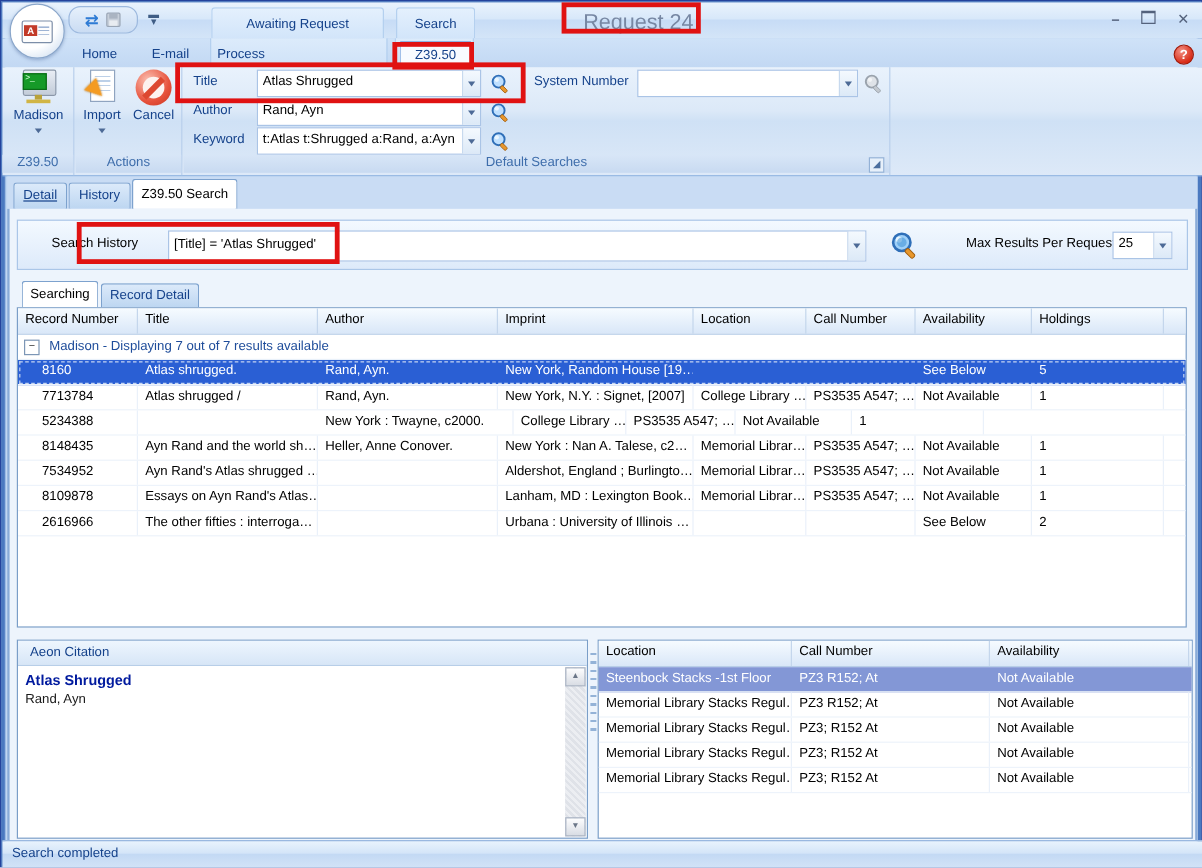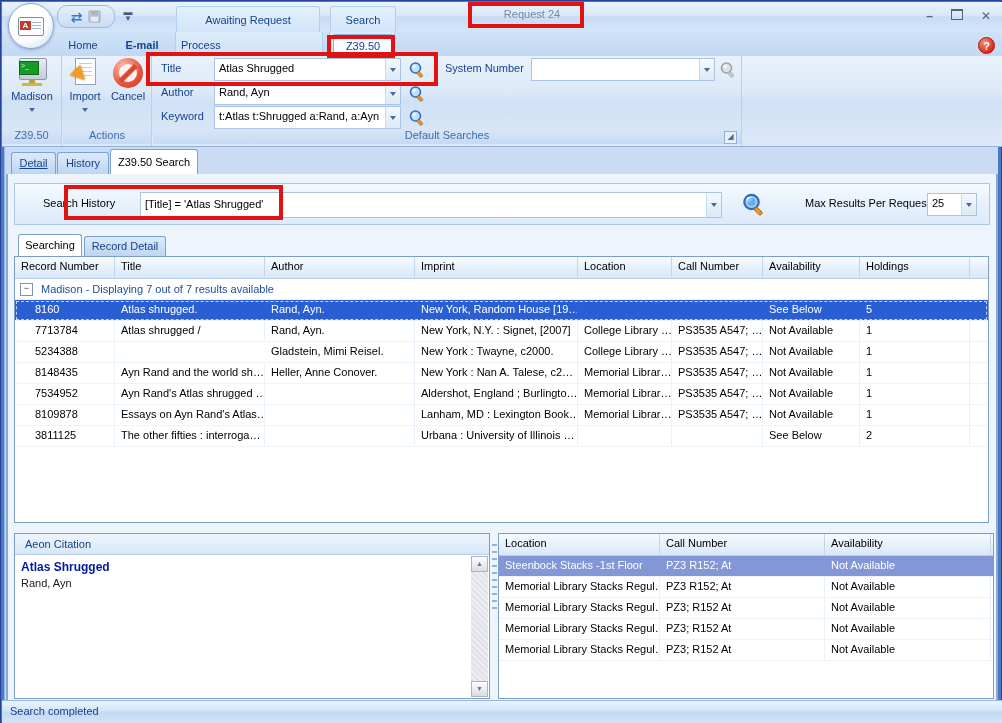--- a/index.html
+++ b/index.html
@@ -22,21 +22,21 @@
                     font-size:8px;font-weight:bold;line-height:9px;text-align:center;}
   .appglyph .lines{position:absolute;right:2px;top:4px;width:9px;height:7px;
                    background:repeating-linear-gradient(#9fb4d4 0 1px,transparent 1px 3px);}
   .qat{left:56px;top:4px;width:58px;height:23px;border:1px solid #9db9de;border-radius:10px;
        background:linear-gradient(#e6f0fb,#cadcf3);display:flex;align-items:center;justify-content:center;gap:6px;}
   .syncglyph{color:#2e7bd4;font-size:14px;font-weight:bold;line-height:1;}
   .qat-chevron{left:120px;top:8px;width:14px;height:14px;color:#3f5d85;font-size:9px;line-height:6px;text-align:center;}
   .ctx-group{top:4px;height:26px;background:linear-gradient(#e4f0fd,#d2e5fa);
              border:1px solid #b4d0ef;border-bottom:none;border-radius:3px 3px 0 0;
              color:#15428b;text-align:center;line-height:26px;}
-  .wintitle{left:400px;top:6px;width:260px;text-align:center;color:#7787a3;font-size:11px;}
+  .wintitle{left:400px;top:6px;width:260px;text-align:center;color:#7787a3;font-size:18px;}
   .winbtns{right:10px;top:8px;display:flex;gap:18px;color:#54627c;font-weight:bold;font-size:12px;}
   .winbtns span{cursor:default;}
   .maxglyph{display:inline-block;width:10px;height:8px;border:1px solid #54627c;border-top:2px solid #54627c;}
 
   
   .tabrow{left:1px;top:31px;width:1000px;height:24px;background:linear-gradient(#cfe2f8,#c2d8f3);}
   .rtab{top:33px;height:22px;color:#15428b;text-align:center;line-height:22px;}
   .rtab.active{background:#f8fbff;border:1px solid #8db2e3;border-bottom:none;border-radius:2px 2px 0 0;color:#15428b;}
   .ctx-body{top:31px;height:24px;background:linear-gradient(#dcebfb,#cfe2f8);
             border-left:1px solid #b4d0ef;border-right:1px solid #b4d0ef;}
@@ -174,21 +174,21 @@
       <rect x="3" y="1.5" width="7" height="4" fill="#aab4c2"></rect>
       <rect x="3" y="7" width="7" height="4.5" fill="#e8ecf1"></rect>
     </svg>
   </div>
   <div class="abs qat-chevron">▬<br>▾</div>
 
   <div class="abs tabrow"></div>
   <div class="abs ctx-body" style="left:174px;width:148px;"></div>
   <div class="abs ctx-body" style="left:328px;width:66px;"></div>
   <div class="abs rtab" style="left:57px;width:50px;">Home</div>
-  <div class="abs rtab" style="left:112px;width:58px;font-weight:bold;">E-mail</div>
+  <div class="abs rtab" style="left:112px;width:58px;">E-mail</div>
   <div class="abs rtab" style="left:180px;width:62px;text-align:left;">Process</div>
   <div class="abs rtab active" style="left:332px;width:60px;">Z39.50</div>
   <div class="abs helpbtn">?</div>
 
   <div class="abs ribbon">
 
     <div class="abs rgroup" style="left:0;width:60px;">
       <div class="bigbtn" style="left:8px;">
         <div class="monitor-ico">
           <div class="scr"></div>
@@ -368,21 +368,20 @@
           <div class="td" style="width: 163px;">New York, N.Y. : Signet, [2007]</div>
           <div class="td" style="width: 94px;">College Library …</div>
           <div class="td" style="width: 91px;">PS3535 A547; …</div>
           <div class="td" style="width: 97px;">Not Available</div>
           <div class="td" style="width: 110px;">1</div>
         </div>
         <div class="trow">
           <div class="indent"></div>
           <div class="td" style="width: 86px;">5234388</div>
           <div class="td" style="width: 150px; margin-top: 32px;">Atlas shrugged : manifesto …</div>
-          <div class="td" style="width: 150px;">Gladstein, Mimi Reisel.</div>
           <div class="td" style="width: 163px;">New York : Twayne, c2000.</div>
           <div class="td" style="width: 94px;">College Library …</div>
           <div class="td" style="width: 91px;">PS3535 A547; …</div>
           <div class="td" style="width: 97px;">Not Available</div>
           <div class="td" style="width: 110px;">1</div>
         </div>
         <div class="trow">
           <div class="indent"></div>
           <div class="td" style="width: 86px;">8148435</div>
           <div class="td" style="width: 150px;">Ayn Rand and the world sh…</div>
@@ -410,21 +409,21 @@
           <div class="td" style="width: 150px;">Essays on Ayn Rand's Atlas…</div>
           <div class="td" style="width: 150px;"></div>
           <div class="td" style="width: 163px;">Lanham, MD : Lexington Book…</div>
           <div class="td" style="width: 94px;">Memorial Librar…</div>
           <div class="td" style="width: 91px;">PS3535 A547; …</div>
           <div class="td" style="width: 97px;">Not Available</div>
           <div class="td" style="width: 110px;">1</div>
         </div>
         <div class="trow">
           <div class="indent"></div>
-          <div class="td" style="width: 86px;">3811125</div>
+          <div class="td" style="width: 86px;">2616966</div>
           <div class="td" style="width: 150px;">The other fifties : interroga…</div>
           <div class="td" style="width: 150px;"></div>
           <div class="td" style="width: 163px;">Urbana : University of Illinois …</div>
           <div class="td" style="width: 94px;"></div>
           <div class="td" style="width: 91px;"></div>
           <div class="td" style="width: 97px;">See Below</div>
           <div class="td" style="width: 110px;">2</div>
         </div>
       </div>
 

